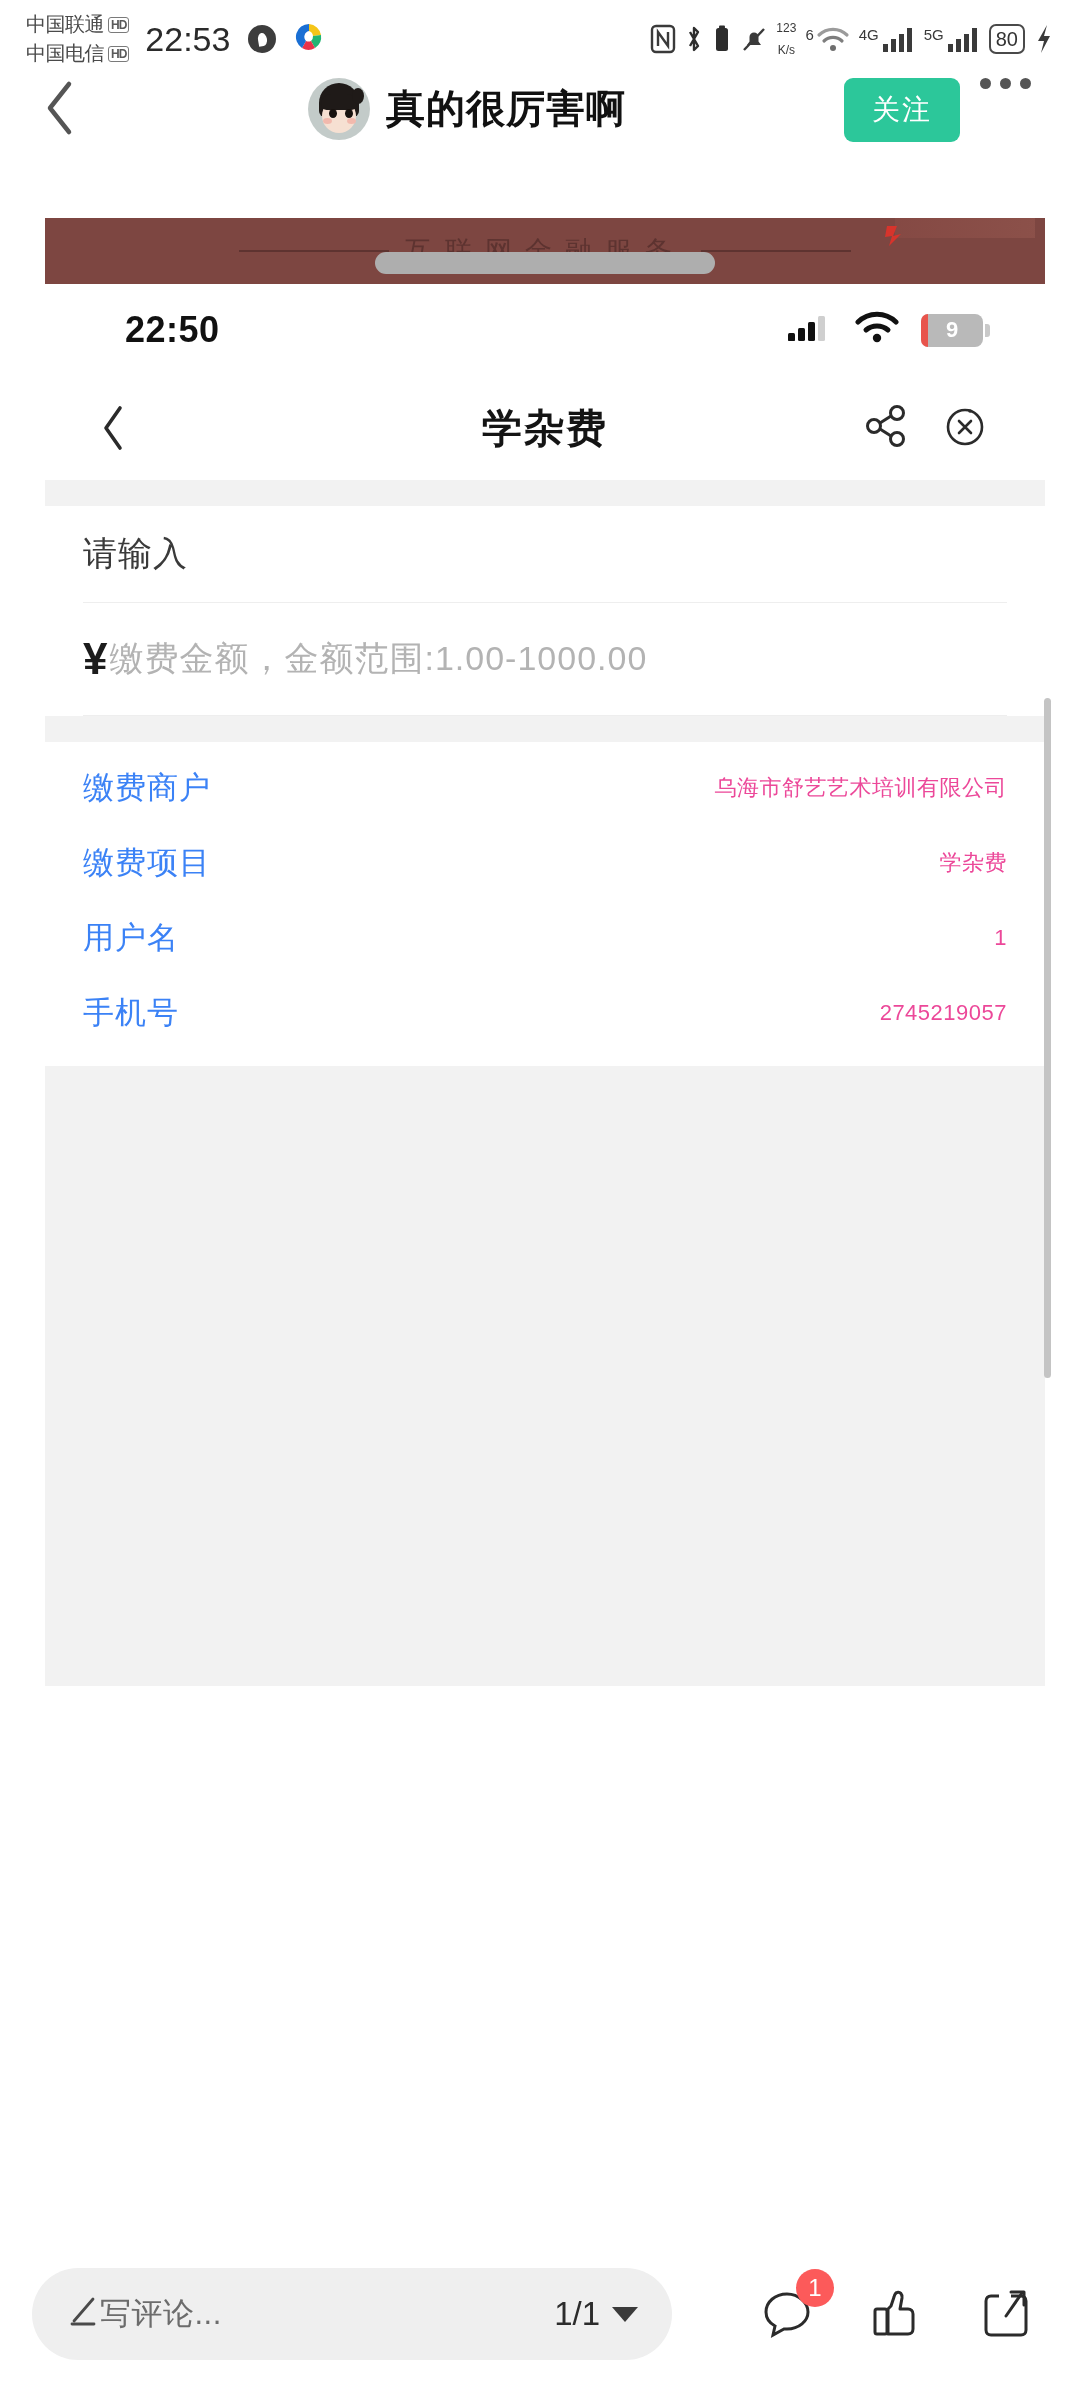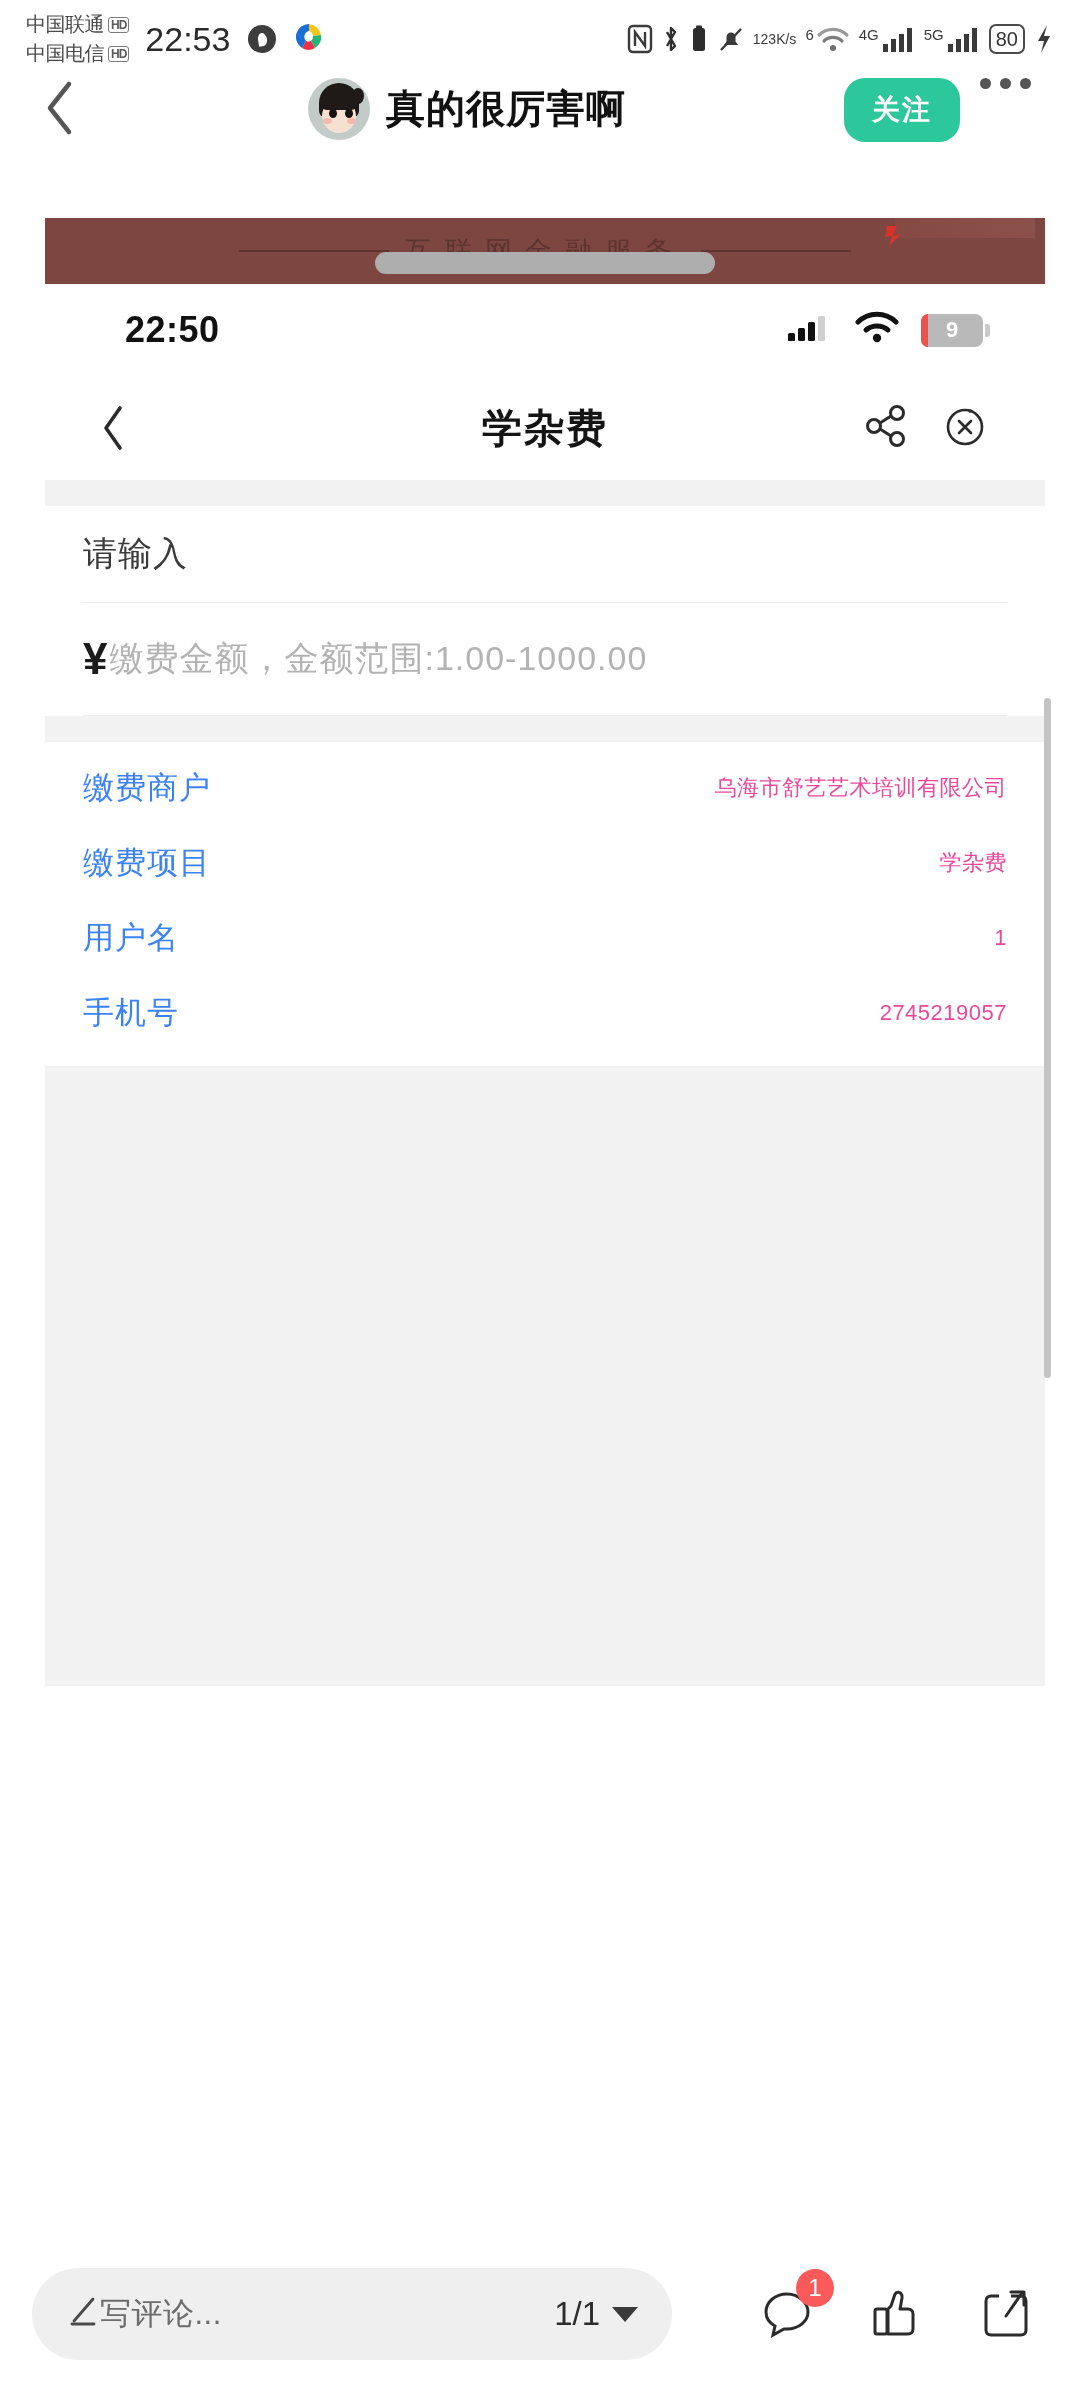--- a/index.html
+++ b/index.html
@@ -29,21 +29,21 @@
   .os-clock{ font-size:34px; color:#2b2b2b; letter-spacing:0px; font-weight:400; margin-left:6px;}
   .app-dot-flame{
     width:28px;height:28px;border-radius:50%;background:#3d3d3d;
     display:inline-flex;align-items:center;justify-content:center;margin-left:8px;
   }
   .app-dot-flame::after{ content:""; width:9px;height:13px;background:#fff;border-radius:50% 50% 50% 0; transform:rotate(-10deg);}
   .app-sogou{ margin-left:8px; }
 
   .os-right{ display:flex; align-items:center; gap:9px; }
   .os-right svg{ display:block; }
-  .netspeed{ display:flex;flex-direction:row; align-items:center; line-height:22px; font-size:14px; color:#3a3a3a; }
+  .netspeed{ display:flex;flex-direction:column; align-items:center; line-height:22px; font-size:12px; color:#3a3a3a; }
   .sig-group{ display:flex; align-items:flex-end; gap:2px; }
   .sig-label{ font-size:15px; color:#3a3a3a; align-self:flex-start; margin-top:2px;}
   .batt{
     border:2.5px solid #4a4a4a; border-radius:7px; padding:0 5px;
     font-size:20px; color:#333; line-height:26px; font-weight:500;
   }
 
   
   .app-header{
     position:absolute; top:78px; left:0; width:1080px; height:110px;
@@ -59,22 +59,22 @@
   .avatar .face{ position:absolute; left:14px; top:21px; width:34px;height:34px; background:#f6e0d2; border-radius:50%;}
   .avatar .eye{ position:absolute; top:31px; width:8px;height:9px; background:#18120f;border-radius:50%;}
   .avatar .eye.l{ left:21px;} .avatar .eye.r{ left:37px;}
   .avatar .bang{ position:absolute; left:13px; top:16px; width:36px; height:16px; background:#1f1a18; border-radius:18px 18px 10px 10px;}
   .avatar .cheekl,.avatar .cheekr{ position:absolute; top:40px; width:9px;height:6px;background:#f2b9ad;border-radius:50%;}
   .avatar .cheekl{left:15px;} .avatar .cheekr{left:39px;}
   .avatar .pony{ position:absolute; right:6px; top:10px; width:12px;height:16px;background:#1f1a18;border-radius:50%;}
   .username{ font-size:39px; font-weight:bold; color:#111; letter-spacing:1px; white-space:nowrap;}
   .follow-btn{
     background:#2cc79a; color:#fff; font-size:28px;
-    padding:13px 28px; border-radius:21px; border:none; flex:none;
-    letter-spacing:2px; cursor:pointer;font-weight:bold;
+    padding:13px 28px; border-radius:9px; border:none; flex:none;
+    letter-spacing:2px; cursor:pointer;
   }
   .more-dots{ width:90px; display:flex;align-items:center;justify-content:center; gap:9px; }
   .more-dots i{ width:11px;height:11px;border-radius:50%;background:#555; display:block;}
 
   
   .shot{
     position:absolute; left:45px; top:218px; width:1000px; height:2000px;
     background:#fff;
   }
   .banner{

